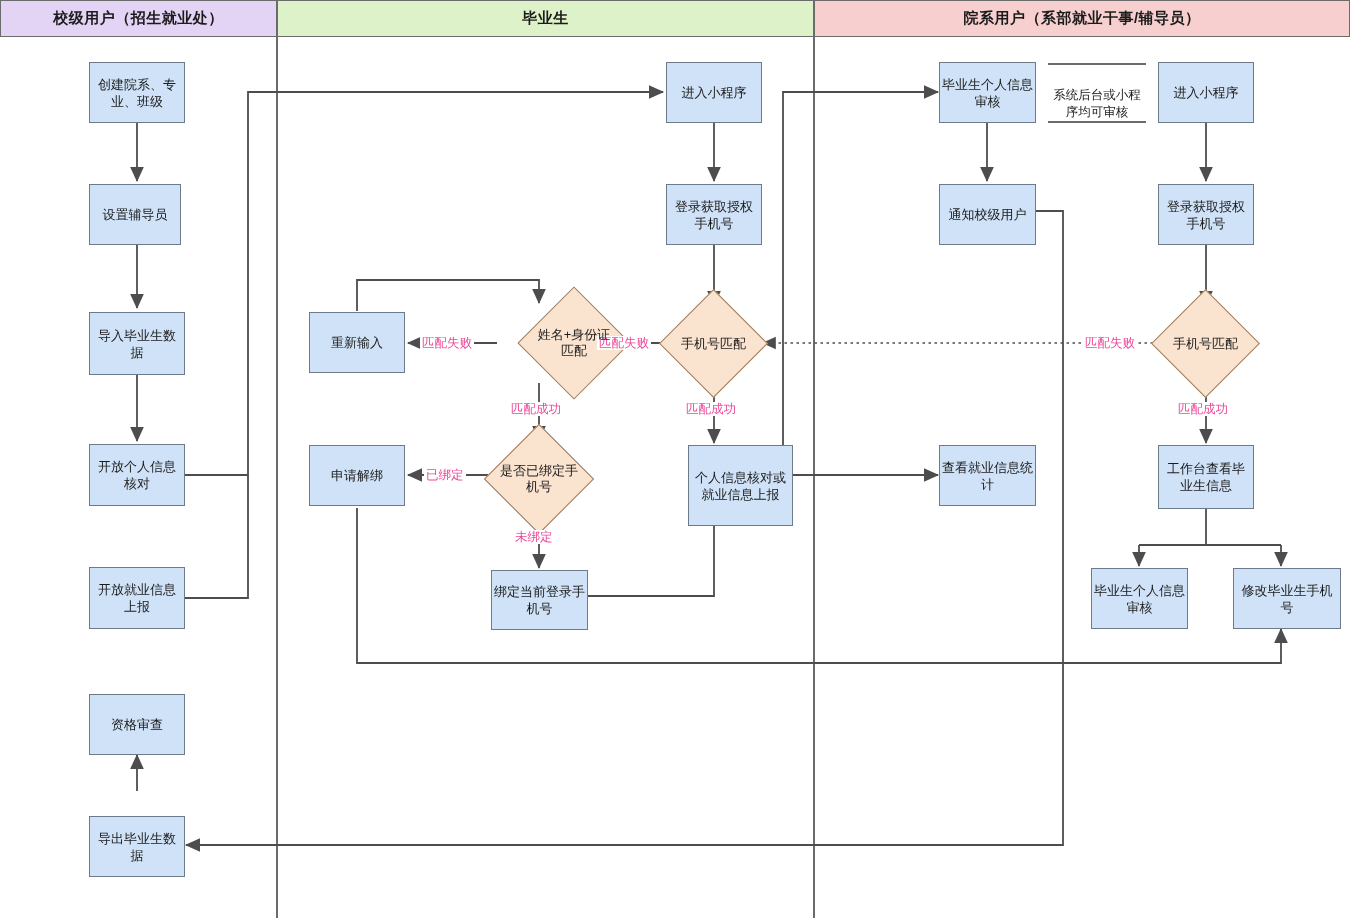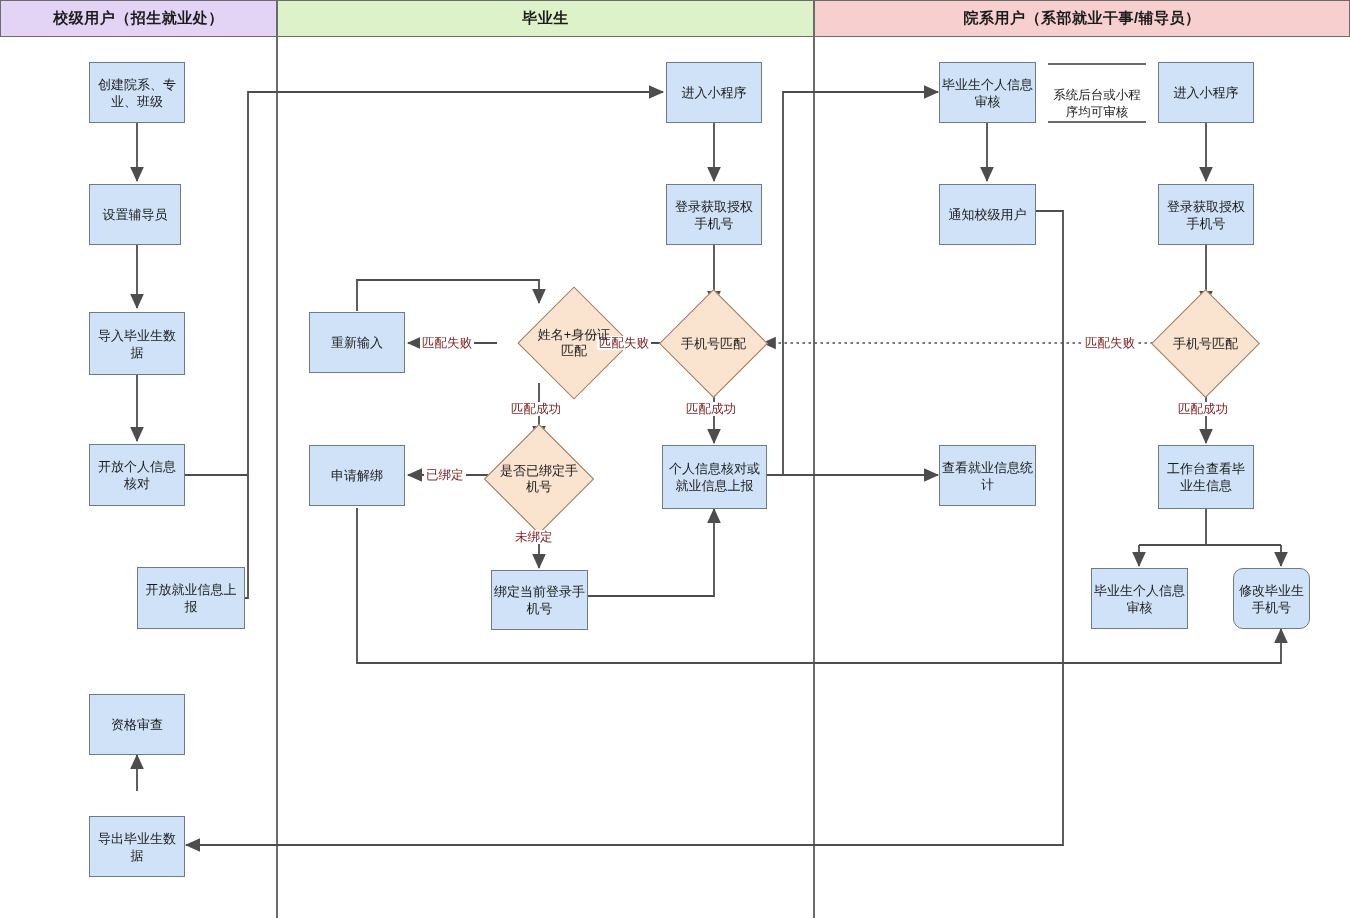--- a/index.html
+++ b/index.html
@@ -16,21 +16,21 @@
   .diamond{position:absolute;box-sizing:border-box;}
   .diamond .dshape{position:absolute;inset:0;background:#fae3cf;
         border:1.5px solid #9c7a5b;transform:rotate(45deg);}
   .diamond .dtext{position:absolute;inset:0;display:flex;align-items:center;
         justify-content:center;text-align:center;font-size:13px;line-height:16px;
         color:#1b1b1b;z-index:2;}
   .note{position:absolute;box-sizing:border-box;border-top:2px solid #6b6b6b;
         border-bottom:2px solid #6b6b6b;display:flex;align-items:flex-end;
         justify-content:center;text-align:center;font-size:12.5px;line-height:17px;
         color:#1b1b1b;background:#fff;}
-  .elabel{position:absolute;font-size:12.5px;color:#7f1d1d;background:#fff;
+  .elabel{position:absolute;font-size:12.5px;color:#ec4899;background:#fff;
           padding:0 2px;white-space:nowrap;line-height:14px;}
   svg.wires{position:absolute;left:0;top:0;width:1350px;height:918px;overflow:visible;}
 </style>
 </head>
 <body>
 
 <div id="canvas">
 
   <div class="lane-head" style="left:0px;top:0px;width:277px;height:37px;background:#e3d3f5;">
     <span>校级用户（招生就业处）</span>
@@ -115,21 +115,21 @@
   </div>
   <div class="node" style="left:89px;top:184px;width:92px;height:61px;">
     <span>设置辅导员</span>
   </div>
   <div class="node" style="left:89px;top:312px;width:96px;height:63px;">
     <span>导入毕业生数据</span>
   </div>
   <div class="node" style="left:89px;top:444px;width:96px;height:62px;">
     <span>开放个人信息核对</span>
   </div>
-  <div class="node" style="left:89px;top:567px;width:108px;height:62px;margin-left:48px;">
+  <div class="node" style="left:89px;top:567px;width:96px;height:62px;">
     <span>开放就业信息上报</span>
   </div>
   <div class="node" style="left:89px;top:694px;width:96px;height:61px;">
     <span>资格审查</span>
   </div>
   <div class="node" style="left:89px;top:816px;width:96px;height:61px;">
     <span>导出毕业生数据</span>
   </div>
 
   <div class="node" style="left:666px;top:62px;width:96px;height:61px;">
@@ -154,21 +154,21 @@
 
   <div class="node" style="left:309px;top:445px;width:96px;height:61px;">
     <span>申请解绑</span>
   </div>
 
   <div class="diamond" style="left:500px;top:440px;width:78px;height:78px;">
     <div class="dshape"></div>
     <div class="dtext">是否已绑定手机号</div>
   </div>
 
-  <div class="node" style="left:662px;top:445px;width:105px;height:64px;">
+  <div class="node" style="left:688px;top:445px;width:105px;height:81px;">
     <span>个人信息核对或就业信息上报</span>
   </div>
 
   <div class="node" style="left:491px;top:570px;width:97px;height:60px;">
     <span>绑定当前登录手机号</span>
   </div>
 
   <div class="node" style="left:939px;top:62px;width:97px;height:61px;">
     <span>毕业生个人信息审核</span>
   </div>
@@ -194,21 +194,21 @@
     <div class="dshape"></div>
     <div class="dtext">手机号匹配</div>
   </div>
 
   <div class="node" style="left:1158px;top:445px;width:96px;height:64px;">
     <span>工作台查看毕业生信息</span>
   </div>
   <div class="node" style="left:1091px;top:568px;width:97px;height:61px;">
     <span>毕业生个人信息审核</span>
   </div>
-  <div class="node" style="left:1233px;top:568px;width:77px;height:61px;border-radius:10px;">
+  <div class="node" style="left:1233px;top:568px;width:108px;height:61px;">
     <span>修改毕业生手机号</span>
   </div>
 
   <div class="elabel" style="left:420px;top:336px;">
     <span>匹配失败</span>
   </div>
   <div class="elabel" style="left:597px;top:336px;">
     <span>匹配失败</span>
   </div>
   <div class="elabel" style="left:1083px;top:336px;">

